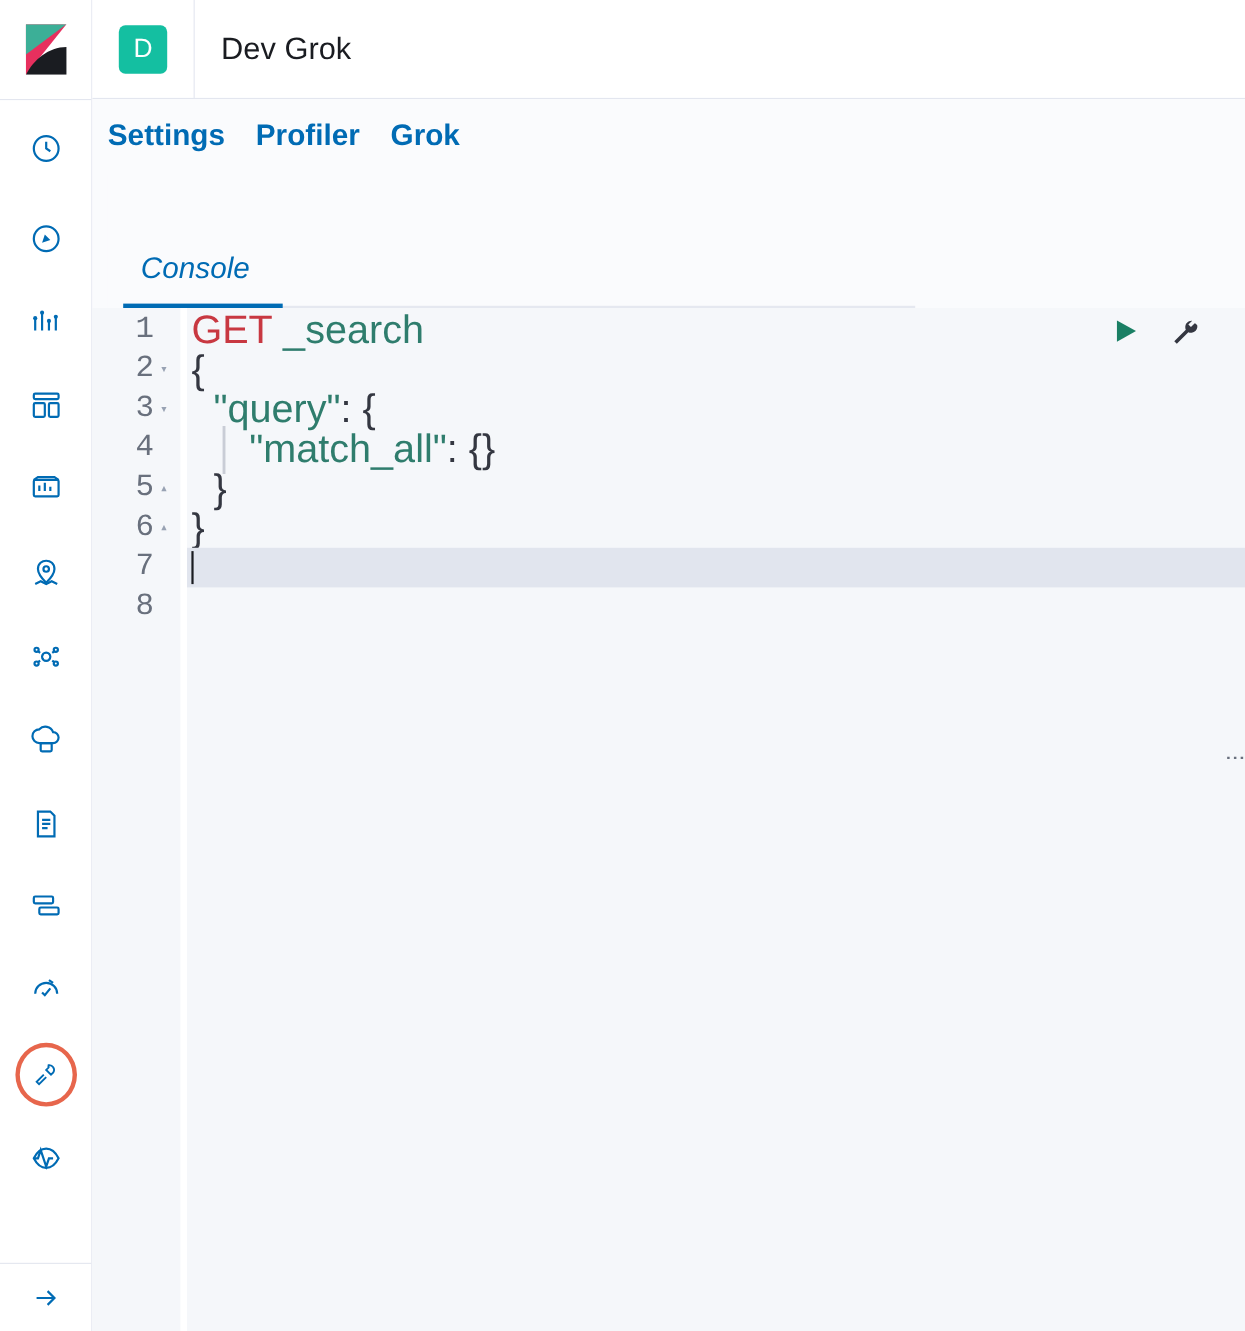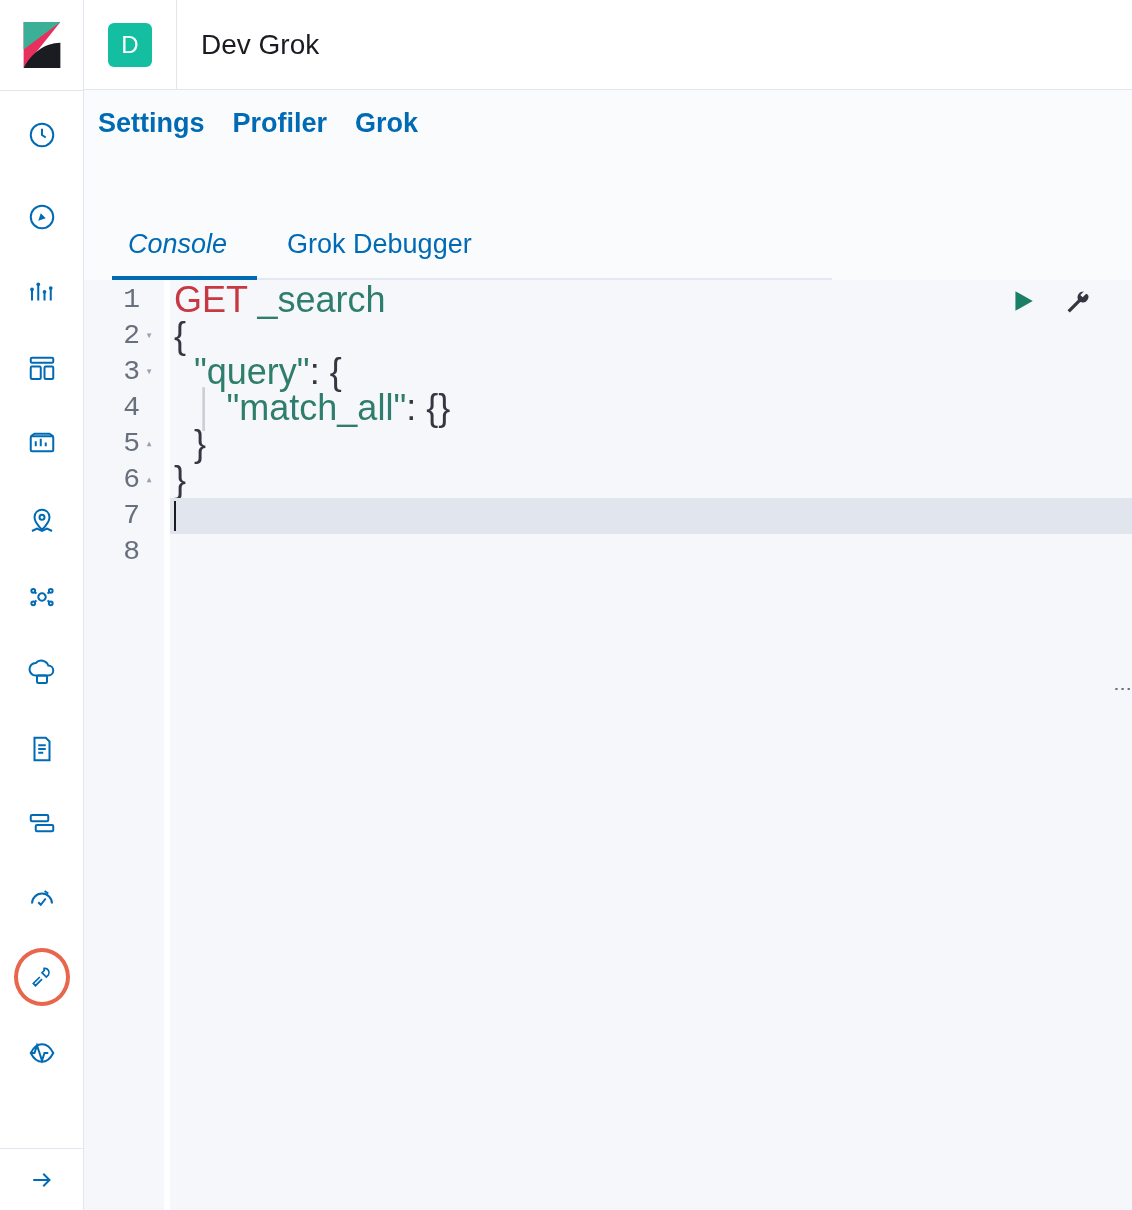--- a/index.html
+++ b/index.html
@@ -199,21 +199,20 @@
     <div class="subheader">
       <div class="toolbar-links">
         <span>Settings</span>
         <span>Profiler</span>
         <span>Grok</span>
       </div>
 
       <div class="tabs-wrap">
         <div class="tabs">
           <div class="tab active">Console</div>
-          <div class="tab">Grok Debugger</div>
         </div>
       </div>
     </div>
 
     <div class="editor-area">
       <div class="gutter" id="gutter">
           <div class="ln">
             <span class="num">1</span>
             <span class="fold"></span>
           </div>

